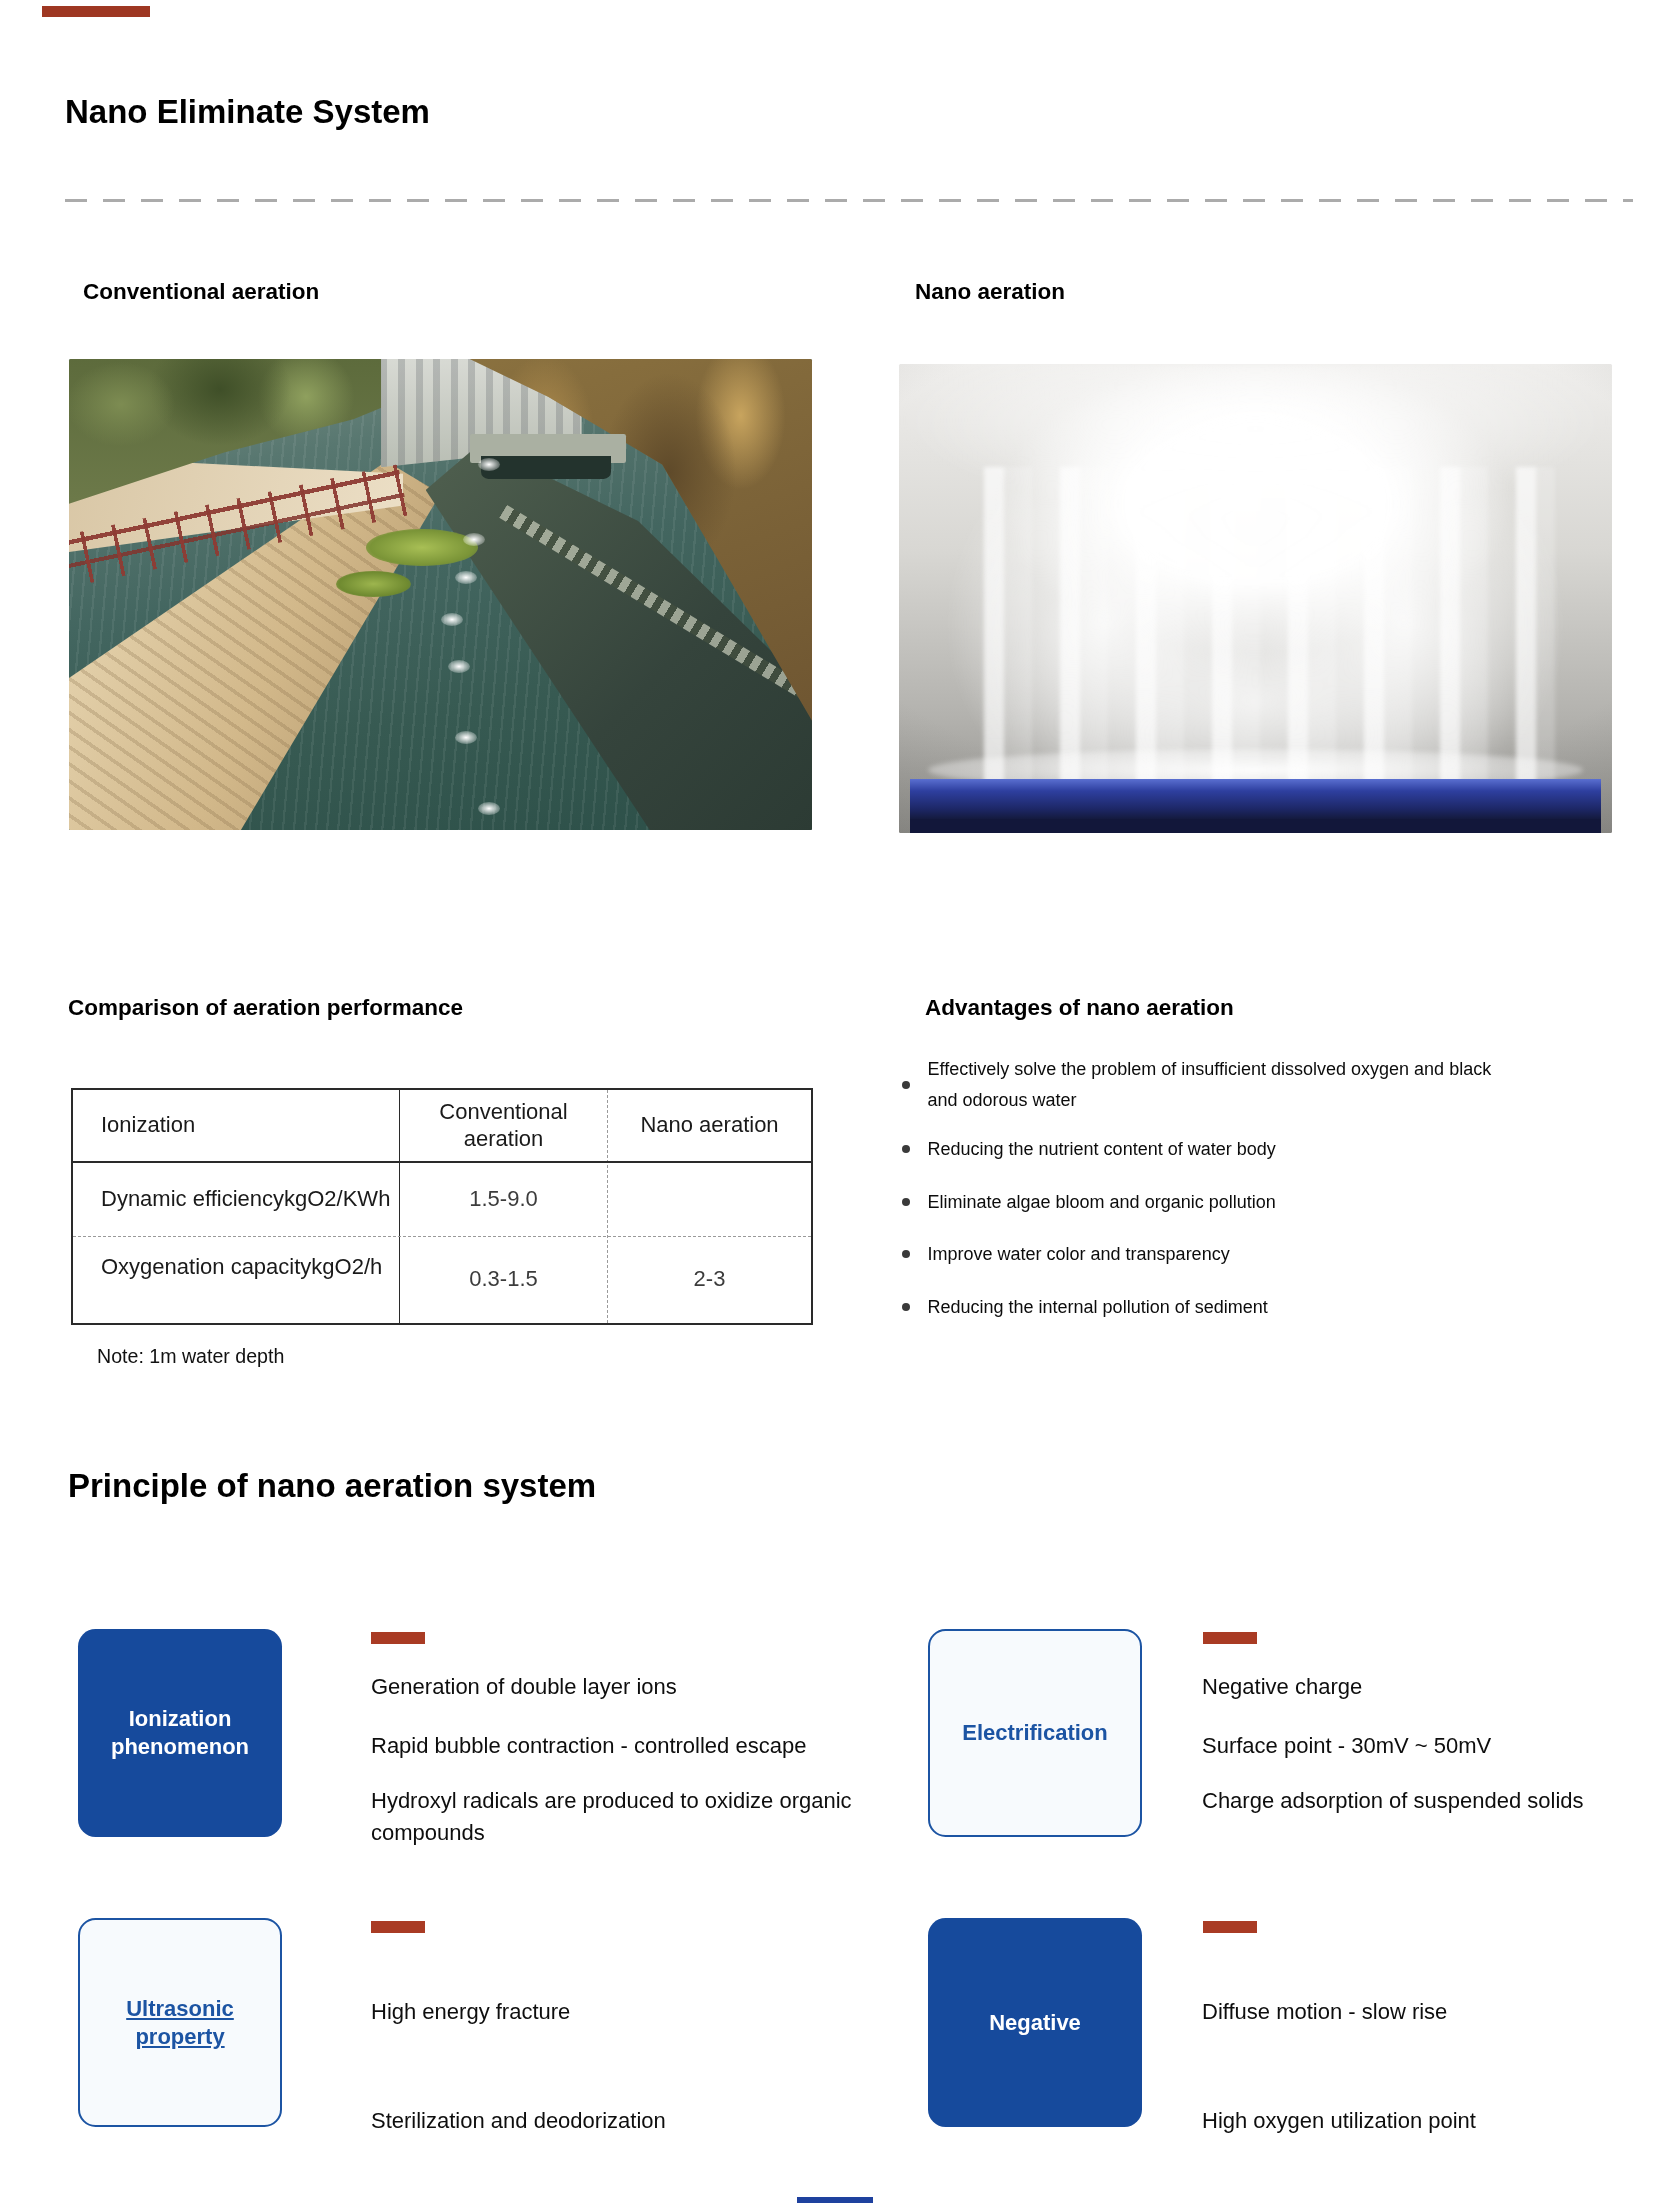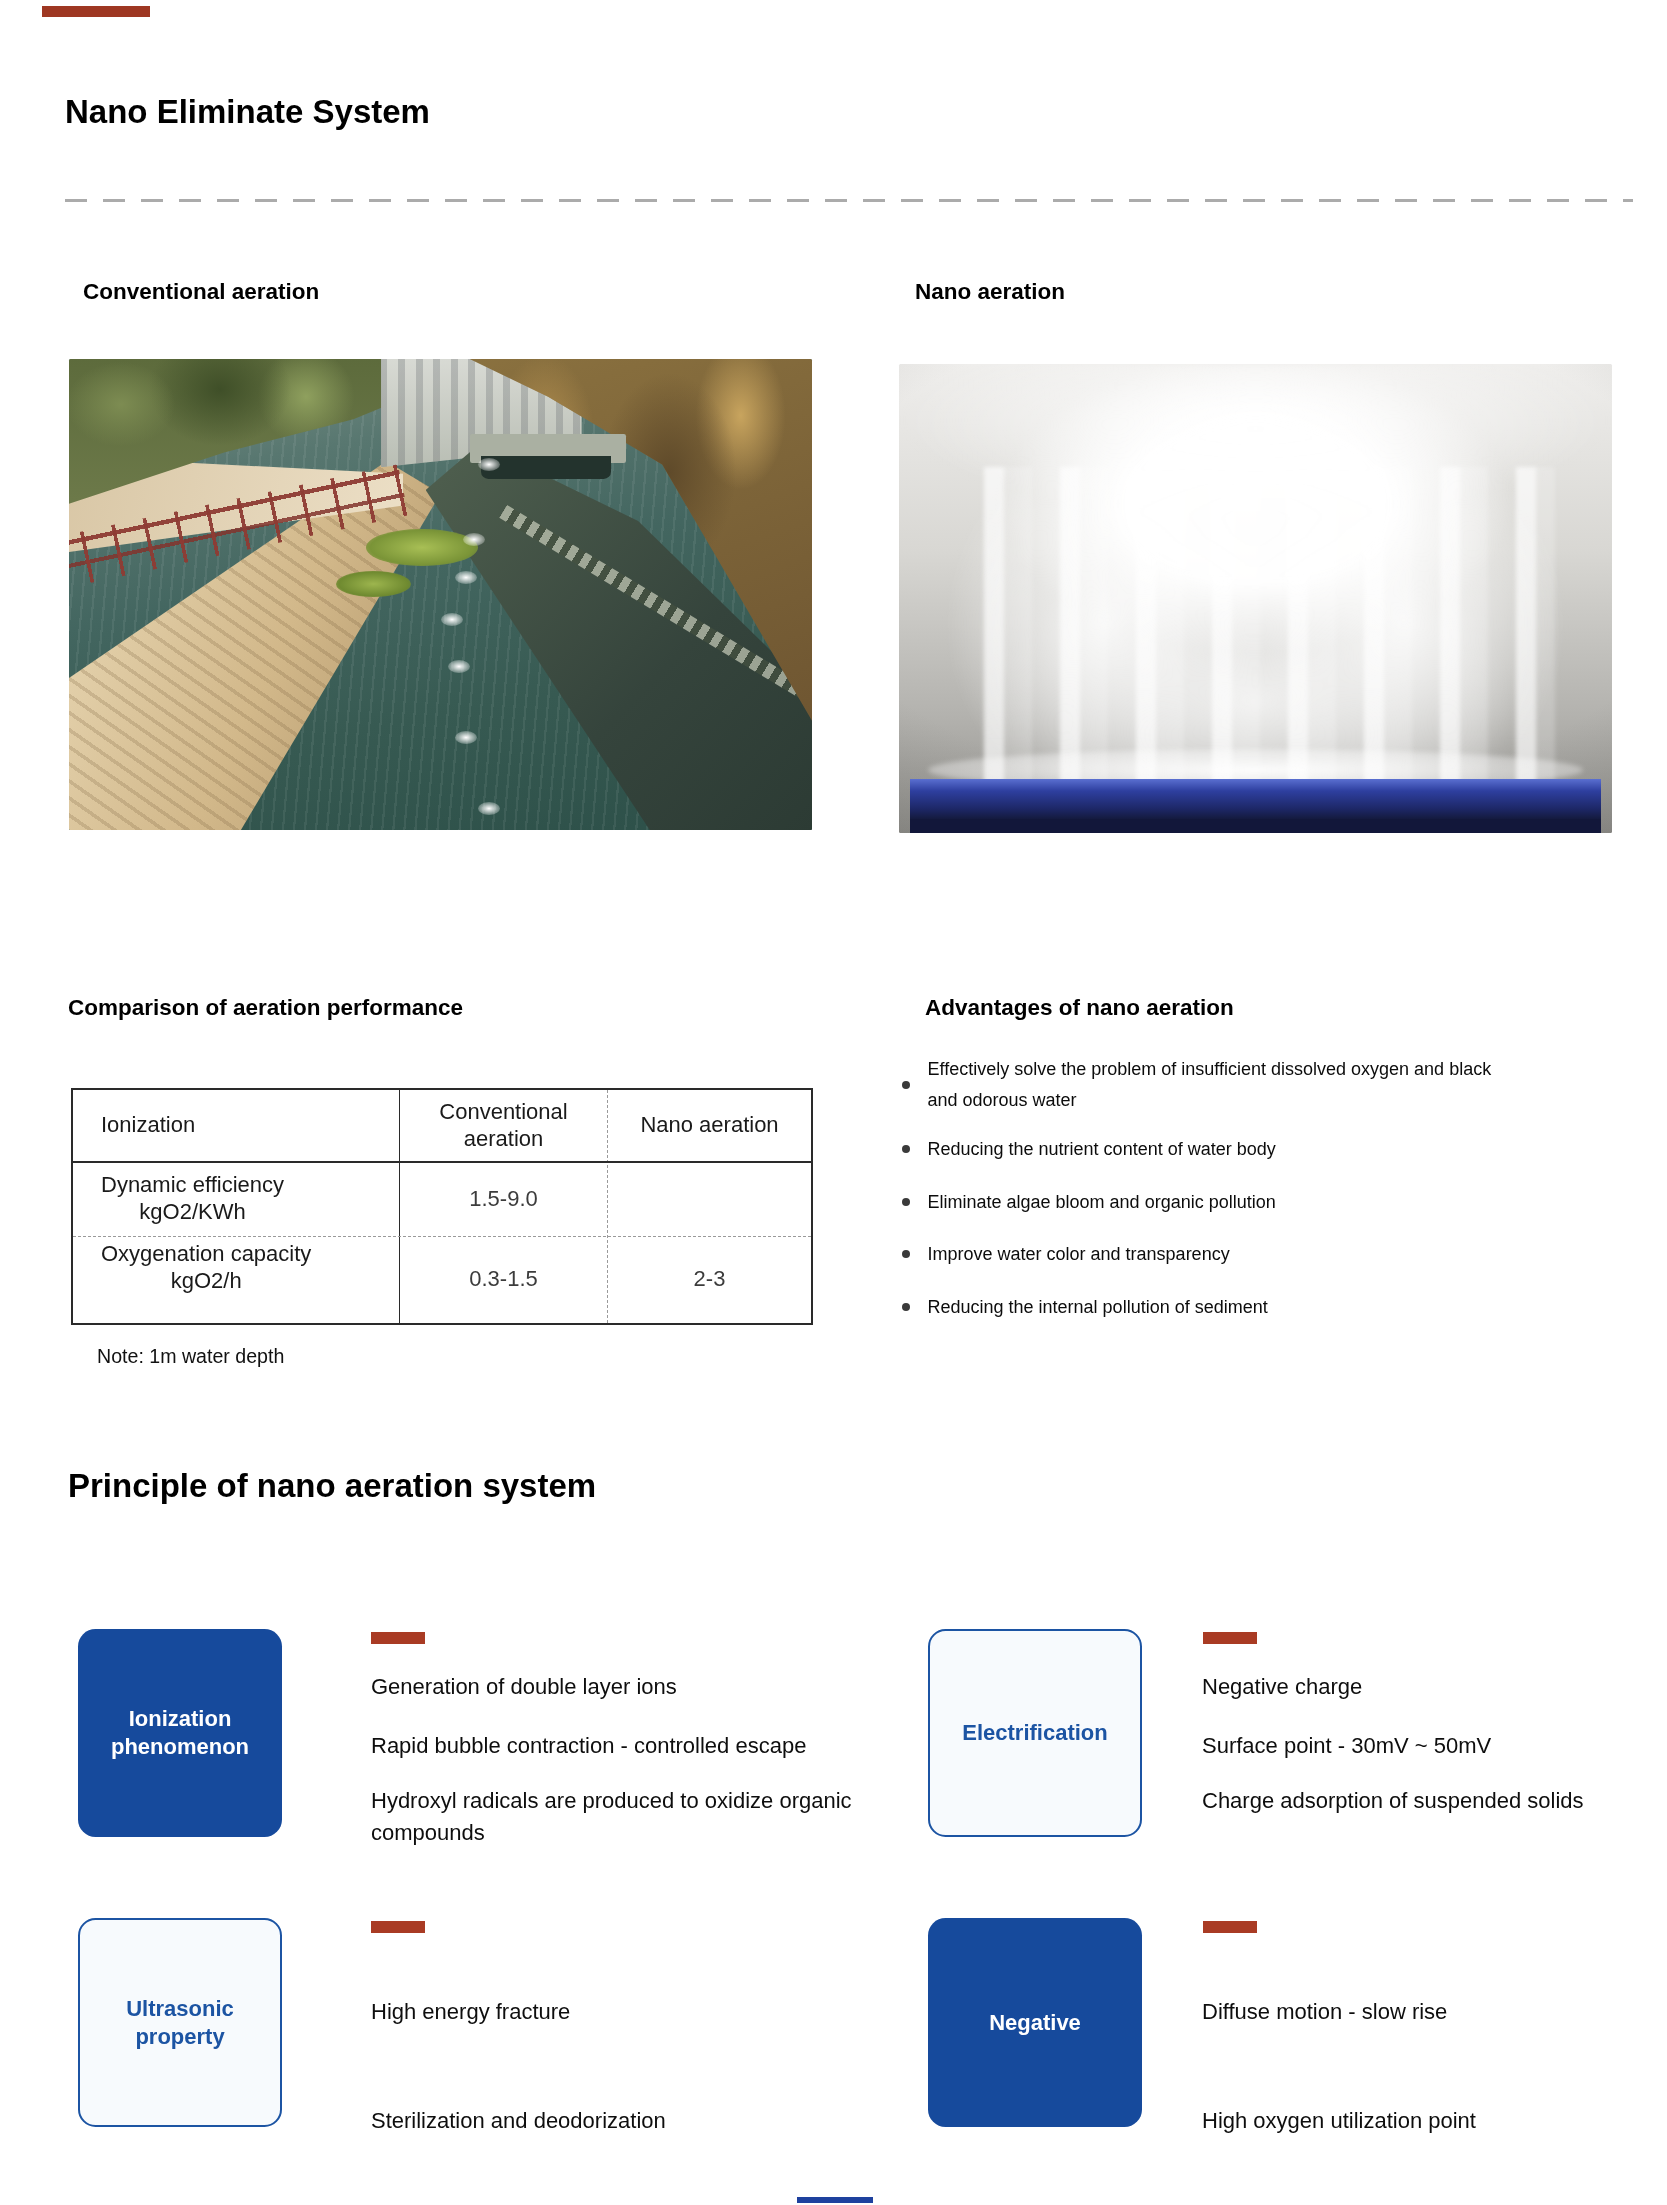--- a/index.html
+++ b/index.html
@@ -85,39 +85,39 @@
   
   #cmp-table{left:71px;top:1088px;width:742px;height:237px;border:2.2px solid #2a2a2a;box-sizing:border-box;font-size:22px;}
   #cmp-table .cell{position:absolute;display:flex;align-items:center;line-height:1.22;}
   #cmp-table .center{justify-content:center;text-align:center;}
   .v-solid{position:absolute;left:326px;top:0;bottom:0;border-left:1.5px solid #2a2a2a;}
   .v-dash{position:absolute;left:534px;top:0;bottom:0;border-left:1.5px dashed #9a9a9a;}
   .h-solid{position:absolute;left:0;right:0;top:71px;border-top:2.2px solid #2a2a2a;}
   .h-dash{position:absolute;left:0;right:0;top:146px;border-top:1.5px dashed #9a9a9a;}
   .c-label{color:#1a1a1a;}
   .c-val{color:#3c3c3c;}
-  .two-line{flex-direction:column;align-items:flex-start;justify-content:center;}
+  .two-line{flex-direction:row;align-items:flex-start;justify-content:center;}
   .note{left:97px;top:1345px;font-size:19.6px;color:#111;}
 
   
   #adv-list{left:902px;top:1054px;width:734px;}
   .adv-item{display:flex;align-items:center;margin-bottom:22px;}
   .adv-item.first{margin-bottom:19px;}
   .adv-dot{flex:0 0 auto;width:8px;height:8px;border-radius:50%;background:#3a3a3a;margin-right:17.5px;}
   .adv-text{font-size:18px;line-height:30.5px;color:#0c0c0c;}
   .adv-text.wrap{width:582px;}
 
   
   .card{box-sizing:border-box;border-radius:17.5px;display:flex;align-items:center;justify-content:center;text-align:center;
     font-size:22px;font-weight:bold;line-height:28px;padding:0 13px;}
   .card.filled{background:#164a9c;color:#ffffff;}
   .card.outline{background:#f7fafd;border:2.9px solid #1c54a3;color:#1c54a3;}
   #card-1{left:78px;top:1629px;width:204px;height:208px;}
   #card-2{left:928px;top:1629px;width:214px;height:208px;}
-  #card-3{left:78px;top:1918px;width:204px;height:209px;}
+  #card-3{left:78px;top:1918px;width:204px;height:209px;text-decoration:underline;}
   #card-4{left:928px;top:1918px;width:214px;height:209px;}
   .red-dash{width:54px;height:11.6px;background:#a93b24;}
   #dash-1{left:371px;top:1632px;}  #dash-2{left:1203px;top:1632px;}
   #dash-3{left:371px;top:1921px;}  #dash-4{left:1203px;top:1921px;}
   .pt{font-size:22px;line-height:32px;color:#0e0e0e;}
   .pt.wrap{width:509px;}
 </style>
 </head>
 <body>
 

